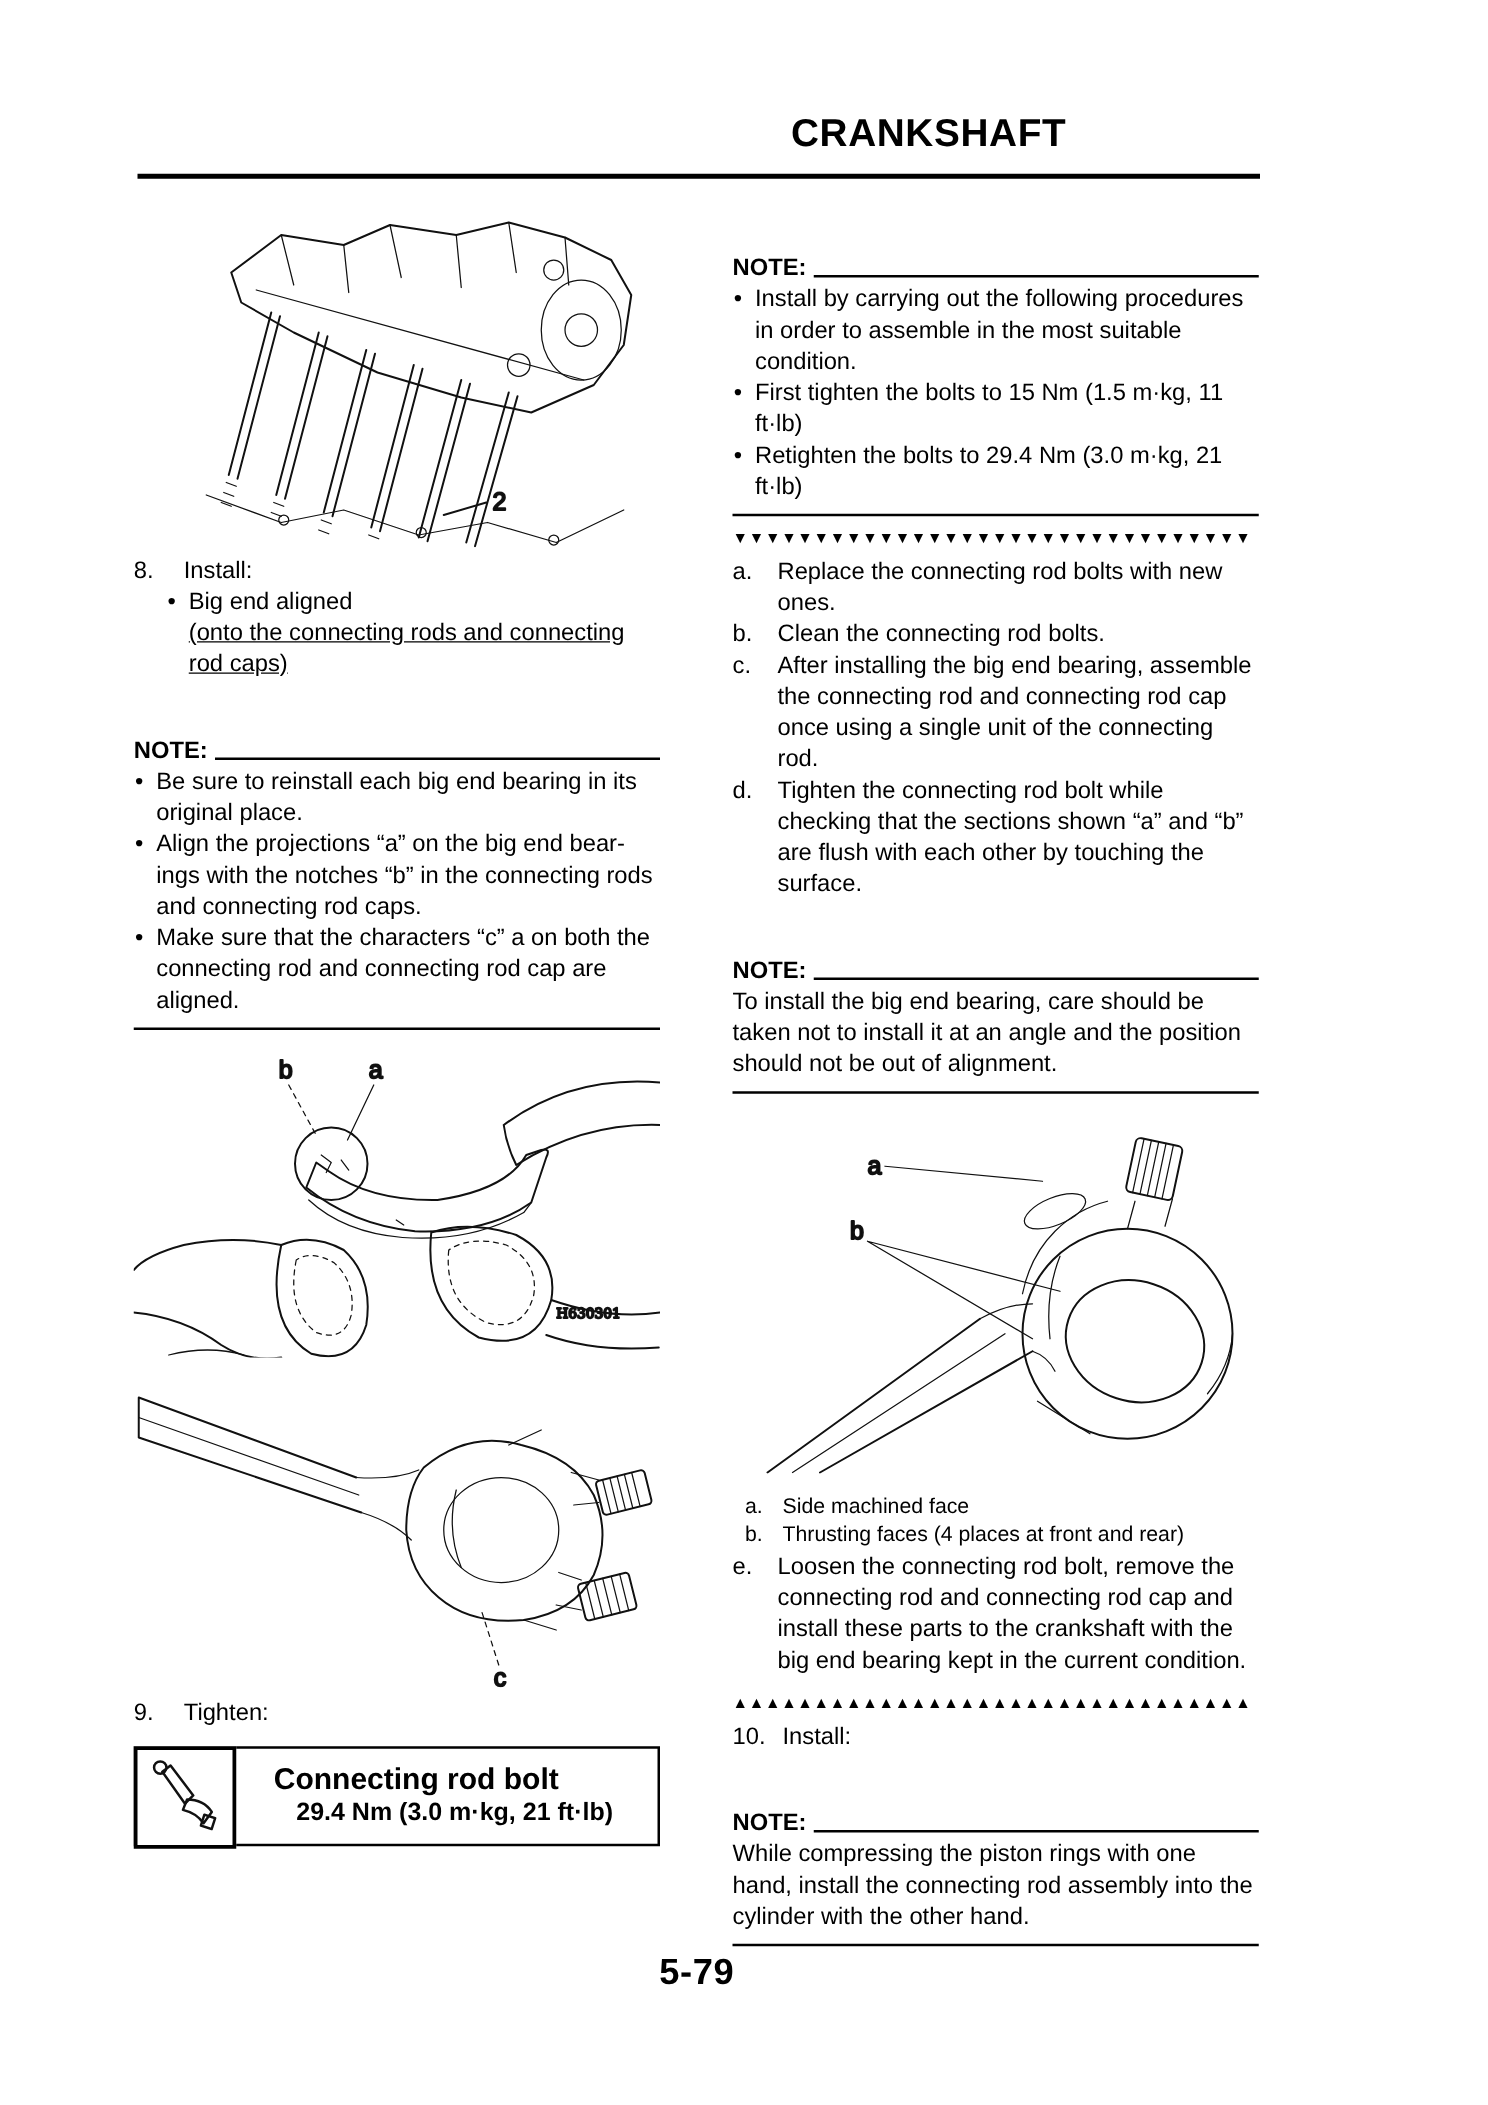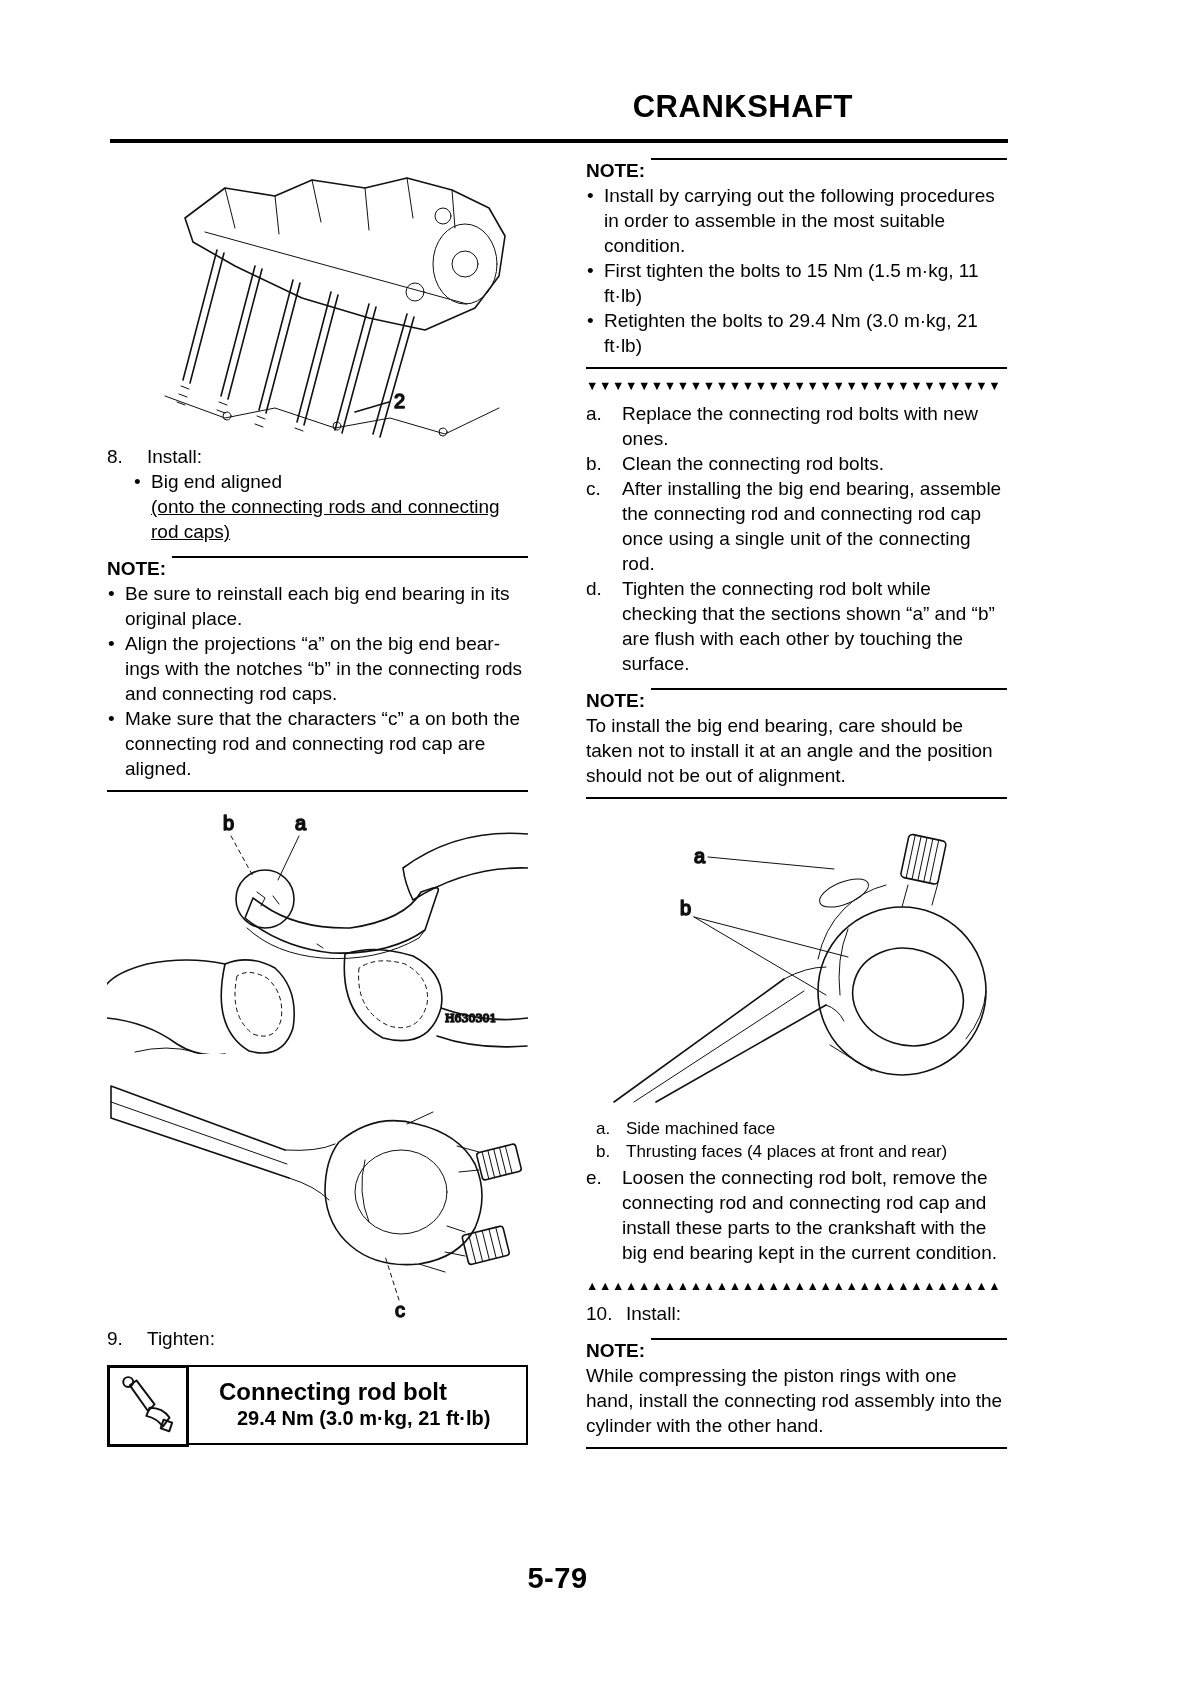--- a/index.html
+++ b/index.html
@@ -15,21 +15,21 @@
   .fig svg{display:block;}
   .fig-code{font-family:"DejaVu Serif",serif;font-size:11px;fill:#333;}
   .callout{font-family:"Liberation Sans",sans-serif;font-size:20px;fill:#000;}
   .step-head{display:flex;}
   .step-num{flex:none;width:40px;}
   .step-bullets{padding-left:26px;}
   .blt{position:relative;padding-left:18px;}
   .blt::before{content:"\2022";position:absolute;left:1px;}
   .blt-sub{padding-left:44px;text-decoration:underline;}
   .note{border-bottom:2px solid #000;padding-bottom:9px;margin-bottom:9px;}
-  .note-head{display:flex;}
+  .note-head{display:flex;align-items:flex-end;margin-top:44px;}
   .note-label{font-weight:700;flex:none;}
   .note-rule{flex:1;height:0;border-bottom:2px solid #000;margin:0 0 5px 6px;}
   .mt12{margin-top:12px;}
   .mt14{margin-top:14px;}
   .mt6{margin-top:6px;}
   .tri{font-size:12.5px;line-height:14px;letter-spacing:.6px;white-space:nowrap;overflow:hidden;margin:10px 0 8px;}
   .substep{display:flex;}
   .ss-letter{flex:none;width:36px;}
   .ss-text{flex:1;}
   .cap{display:flex;font-size:17px;line-height:23px;padding-left:10px;}

